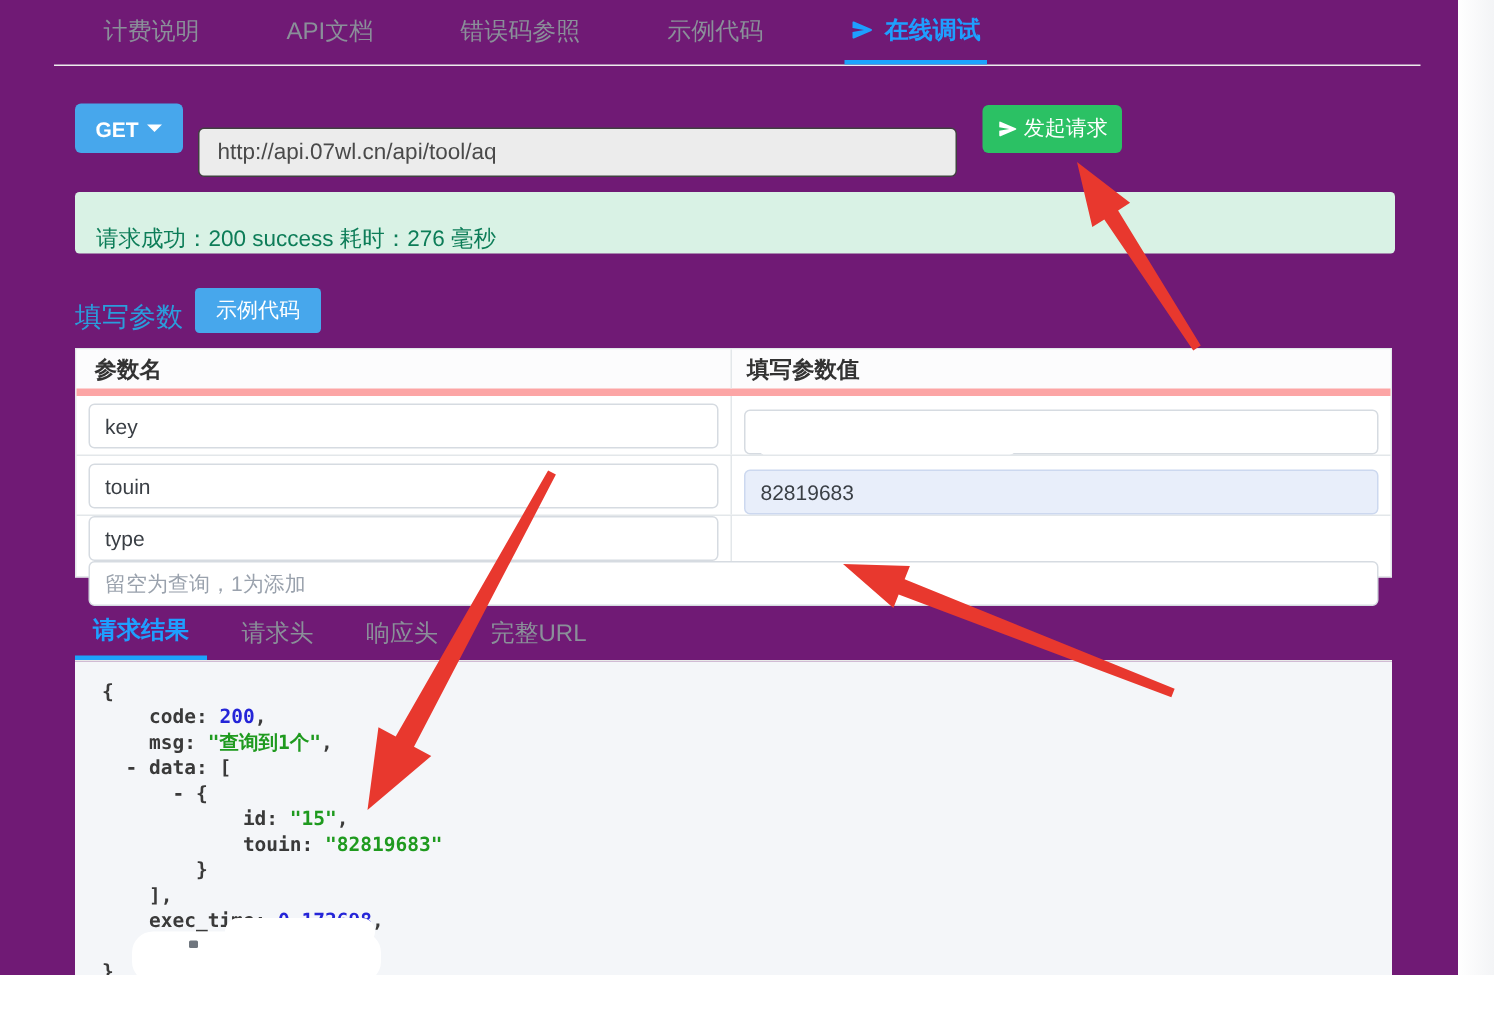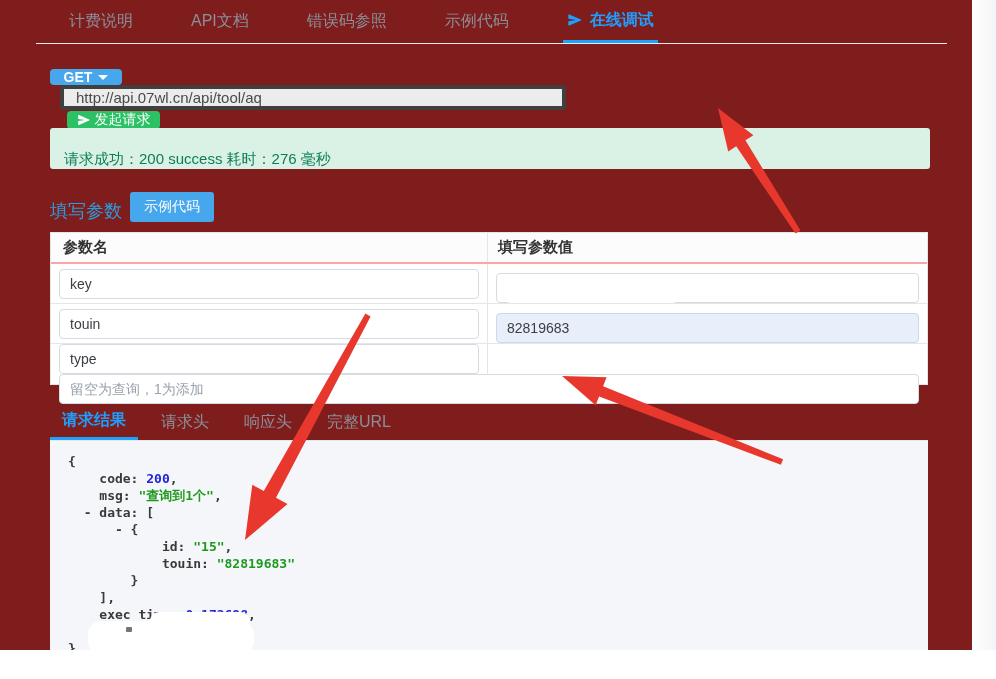--- a/index.html
+++ b/index.html
@@ -1,57 +1,57 @@
 <!DOCTYPE html>
 <html><head>
 <meta charset="utf-8">
 <style>
   * { margin:0; padding:0; box-sizing:border-box; }
   html,body { background:#fff; }
   body { font-family:"Liberation Sans","DejaVu Sans",sans-serif; }
-  #screen { position:relative; width:996px; height:650px; background:#7f1d1d; overflow:hidden; }
+  #screen { position:relative; width:996px; height:650px; background:#701a75; overflow:hidden; }
 
   
   .nav-tabs { position:absolute; left:36px; top:0; width:911px; height:44px;
               border-bottom:1px solid #ececec; display:flex; align-items:stretch;
               padding-left:29px; gap:50px; }
   .nav-tab { display:flex; align-items:center; gap:7px; font-size:16px; color:#8a8f99;
              cursor:pointer; padding:0 4px; }
   .nav-tab.active { color:#1e9fff; font-weight:bold; border-bottom:3px solid #1ca3fc; }
   .nav-tab .plane { width:16px; height:16px; }
 
   
-  .req-bar { position:absolute; left:50px; top:69px; height:33px; display:flex;flex-direction:column; }
+  .req-bar { position:absolute; left:50px; top:69px; height:33px; display:flex; }
   .method-btn { width:72px; height:33px; background:#47a7ec; border:none; border-radius:4px;
                 color:#fff; font-size:14px; font-weight:bold; display:flex; align-items:center;
                 justify-content:center; gap:6px; cursor:pointer; }
   .caret { width:0; height:0; border-left:5px solid transparent; border-right:5px solid transparent;
            border-top:5px solid #fff; }
   .url-input { margin-left:10px; width:506px; height:33px; background:#ececec;
-               border:4px solid #404040; border-radius:4px; padding:0 12px; font-size:15px;
-               color:#4a4a4a; font-family:"Liberation Sans",sans-serif; }
+               border:1px solid #404040; border-radius:4px; padding:0 12px; font-size:15px;
+               color:#4a4a4a; font-family:"Liberation Sans",sans-serif;margin-top:16px; }
   .send-btn { margin-left:17px; width:93px; height:32px; margin-top:1px; background:#2bc164;
               border:none; border-radius:4px; color:#fff; font-size:14px; display:flex;
               align-items:center; justify-content:center; gap:4px; cursor:pointer; }
   .send-btn .plane { width:14px; height:14px; }
 
   
   .alert { position:absolute; left:50px; top:128px; width:880px; height:41px;
            background:#d9f2e5; border-radius:3px; color:#0d7d58; font-size:15px;
            display:flex; align-items:flex-end; padding-left:14px; }
 
   
   .params-label { position:absolute; left:50px; top:199px; font-size:18px; color:#2a9ddc; }
   .add-param-btn { position:absolute; left:130px; top:192px; height:30px; padding:0 14px;
                    background:#47a7ec; border:none; border-radius:3px; color:#fff;
                    font-size:14px; cursor:pointer; }
 
   .param-table { position:absolute; left:50px; top:232px; width:878px;
                  border:1px solid #e3e7ea; background:#fff; }
-  .pt-header { display:flex; height:31px; background:#fcfcfd; border-bottom:2px solid #fca5a5;
+  .pt-header { display:flex; height:31px; background:#fcfcfd; border-bottom:5px solid #fca5a5;
                font-size:15px; font-weight:bold; color:#333;justify-content:center; }
   .pt-header .c1 { width:437px; border-right:1px solid #e3e7ea; display:flex; align-items:center;
                    padding-left:12px; }
   .pt-header .c2 { flex:1; display:flex; align-items:center; padding-left:10px; }
   .pt-row { display:flex; height:40px; border-bottom:1px solid #e3e7ea; }
   .pt-row:last-child { border-bottom:none;flex-direction:column; }
   .pt-row .c1 { width:437px; border-right:1px solid #e3e7ea; display:flex; align-items:center; }
   .pt-row .c2 { flex:1; display:flex; align-items:flex-end; }
   .cell-input { margin:0 8px; width:calc(100% - 16px); height:30px; border:1px solid #d6dbe1;
                 border-radius:4px; padding:0 10px; font-size:14px; color:#3a3f45;

